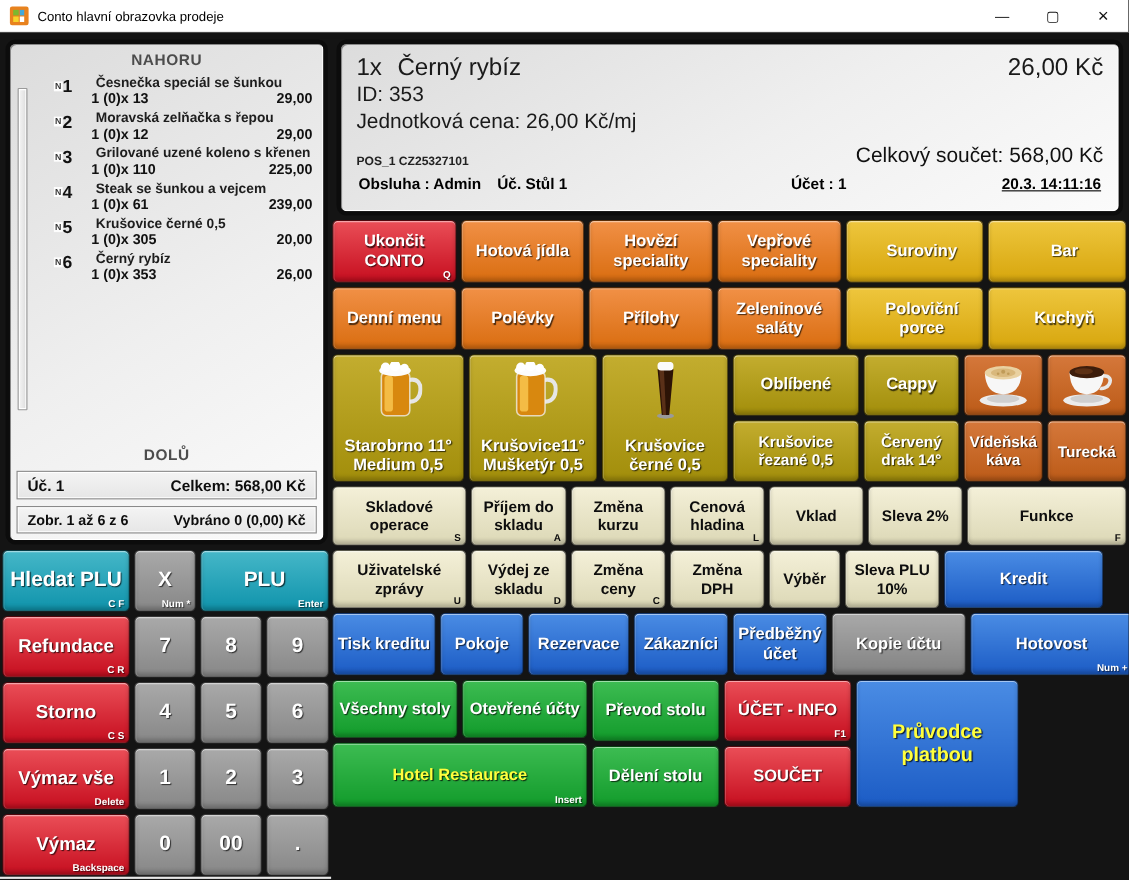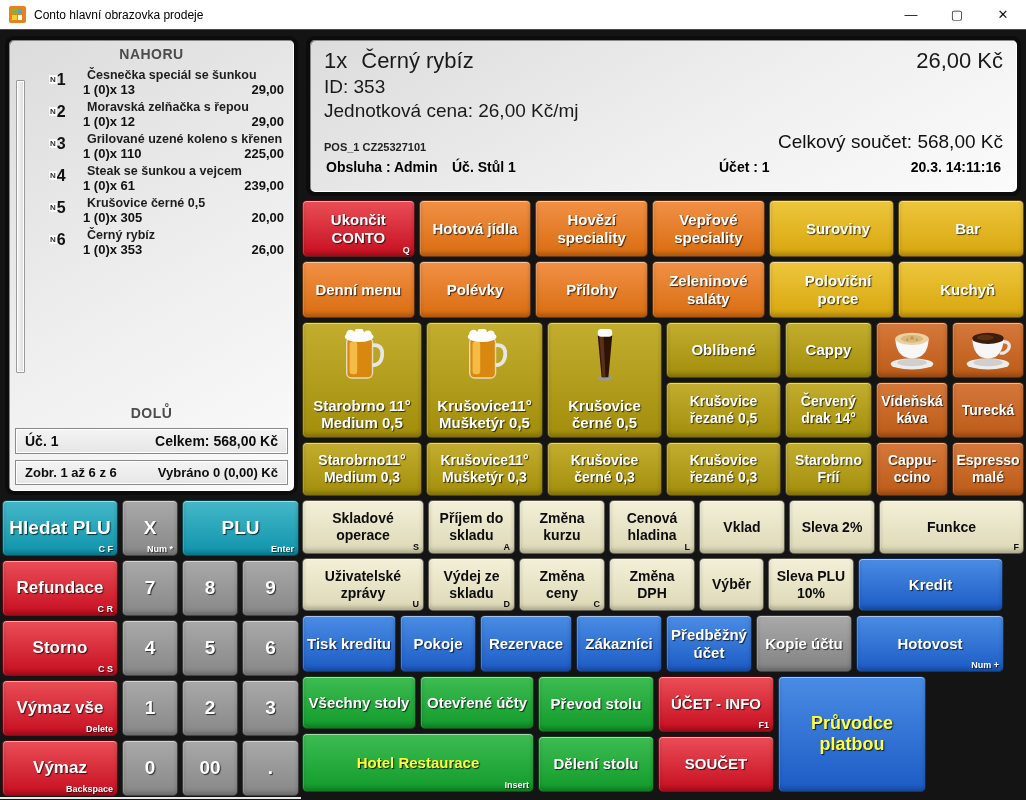--- a/index.html
+++ b/index.html
@@ -66,21 +66,21 @@
   .info-l1 .qty{ margin-right:14px; }
   .info-l2{ font-size:19px; color:#1a1a1a; margin-top:2px; }
   .info-l3{ font-size:19px; color:#1a1a1a; margin-top:2px; }
   .info-l4{ display:flex; justify-content:space-between; align-items:flex-end; margin-top:9px; }
   .pos-id{ font-size:11px; font-weight:bold; color:#222; }
   .grand-total{ font-size:19px; color:#111; }
   .info-l5{ position:relative; height:20px; margin-top:6px; font-size:14px; font-weight:bold; color:#000; }
   .info-l5 .op{ position:absolute; left:2px; }
   .info-l5 .tbl{ position:absolute; left:128px; }
   .info-l5 .acct{ position:absolute; left:395px; }
-  .info-l5 .dt{ position:absolute; right:2px; }
+  .info-l5 .dt{ position:absolute; right:2px;text-decoration:underline; }
   
   .btn{
     position:relative; border-radius:5px; border:1px solid rgba(0,0,0,.6);
     display:flex; flex-direction:column; align-items:center; justify-content:center;
     text-align:center; font-weight:bold; color:#fff; font-size:15px; line-height:1.18;
     text-shadow:1px 1px 1px rgba(0,0,0,.7); cursor:default; flex:none;
     box-shadow:inset 0 1px 0 rgba(255,255,255,.5), inset 1px 0 0 rgba(255,255,255,.2), inset 0 -3px 4px rgba(0,0,0,.22);
     padding:2px 3px;
   }
   .corner{
@@ -382,29 +382,20 @@
               <path d="M11 9 Q12 31 28 31 Q44 31 45 9 Z" fill="#f7f7f7"></path>
               <ellipse cx="28" cy="9.5" rx="17" ry="6" fill="#3d1d0b"></ellipse>
               <ellipse cx="25" cy="8.5" rx="9" ry="3" fill="#5c3014"></ellipse>
             </svg>
         </span>
       </div>
       <div class="btn c-coffee fs14">Turecká</div>
     </div>
   </div>
 
-  <div class="grow h54">
-    <div class="btn c-olive fs14" style="width:120px">Starobrno11° Medium 0,3</div>
-    <div class="btn c-olive fs14" style="width:117px">Krušovice11° Mušketýr 0,3</div>
-    <div class="btn c-olive fs14" style="width:115px">Krušovice černé 0,3</div>
-    <div class="btn c-olive fs14" style="width:115px">Krušovice řezané 0,3</div>
-    <div class="btn c-olive fs14" style="width:87px">Starobrno Fríí</div>
-    <div class="btn c-coffee fs14" style="width:72px">Cappu-ccino</div>
-    <div class="btn c-coffee fs14" style="width:72px">Espresso malé</div>
-  </div>
 
   <div class="grow h54">
     <div class="btn c-beige fs14" style="width:122px">
         <span>Skladové operace</span>
         <span class="corner">S</span>
       </div>
     <div class="btn c-beige fs14" style="width:87px">
         <span>Příjem do skladu</span>
         <span class="corner">A</span>
       </div>
@@ -439,21 +430,21 @@
     <div class="btn c-beige fs14" style="width:86px">Sleva PLU 10%</div>
     <div class="btn c-blue" style="width:145px">Kredit</div>
   </div>
 
   <div class="grow h57">
     <div class="btn c-blue" style="width:94px">Tisk kreditu</div>
     <div class="btn c-blue" style="width:76px">Pokoje</div>
     <div class="btn c-blue" style="width:92px">Rezervace</div>
     <div class="btn c-blue" style="width:86px">Zákazníci</div>
     <div class="btn c-blue" style="width:86px">Předběžný účet</div>
-    <div class="btn c-gray" style="width:96px">Kopie účtu</div>
+    <div class="btn c-gray" style="width:122px">Kopie účtu</div>
     <div class="btn c-blue" style="width:148px">
         <span>Hotovost</span>
         <span class="corner">Num +</span>
       </div>
   </div>
 
   <div class="grow h116">
     <div class="stack" style="width:232px">
       <div class="grow" style="flex:1 1 0">
         <div class="btn c-green" style="width:108px">Všechny stoly</div>

